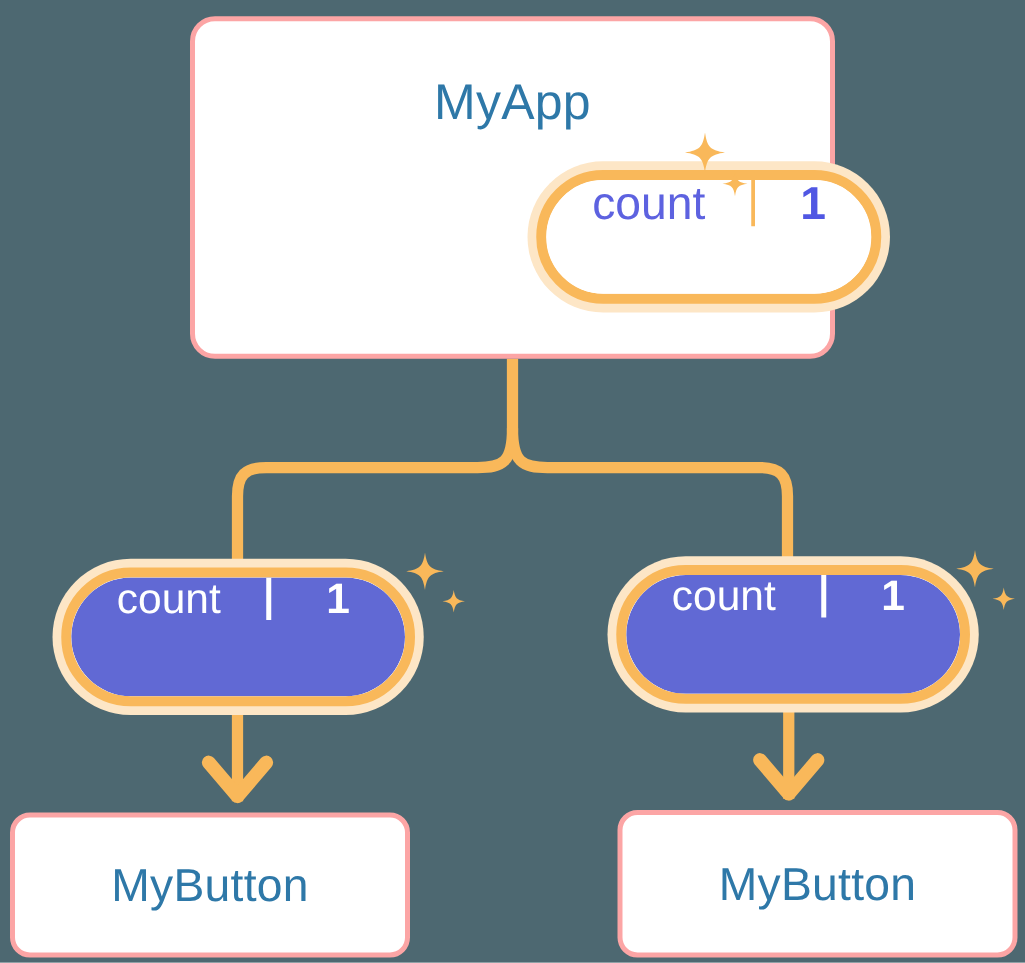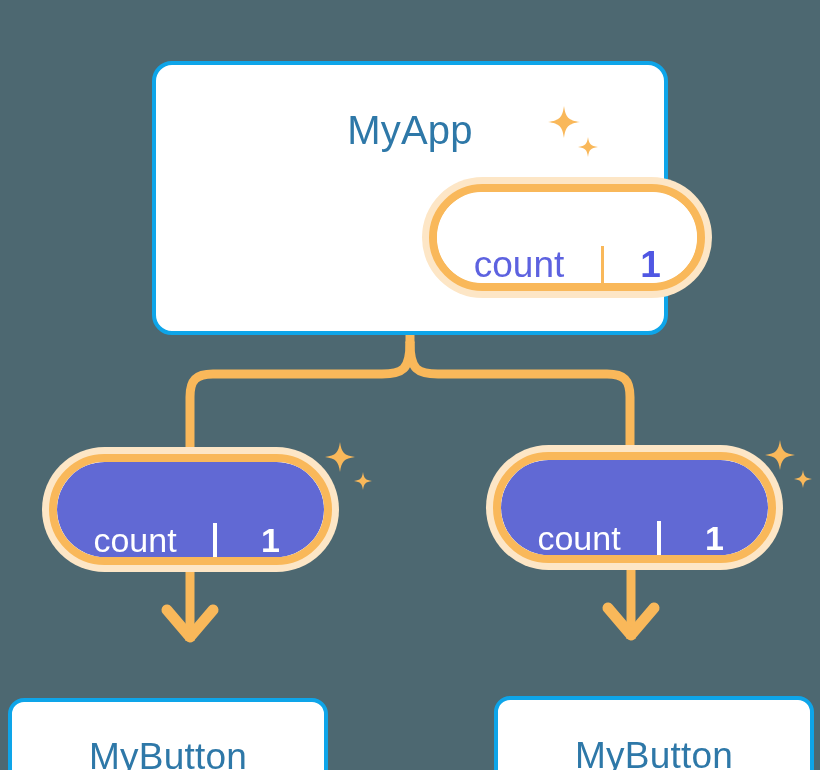--- a/index.html
+++ b/index.html
@@ -25,27 +25,26 @@
     top: 0;
     width: 820px;
     height: 770px;
     pointer-events: none;
   }
 
   
   .card {
     position: absolute;
     background: #ffffff;
-    border: 4px solid #0ea5e9;
+    border: 4px solid #fca5a5;
     border-radius: 16px;
     box-sizing: border-box;
     display: flex;
     align-items: center;
     justify-content: center;
-    margin-top: 48px;
   }
   .card-title {
     color: #2e78a8;
     font-size: 37px;
     font-weight: 400;
     letter-spacing: 0.2px;
     line-height: 1;
     white-space: nowrap;
     text-align: right;
   }
@@ -98,21 +97,21 @@
     box-sizing: border-box;
     display: flex;
     align-items: stretch;
     overflow: hidden;
   }
   .pill-inner {
     flex: 1 1 auto;
     border-radius: 999px;
     box-sizing: border-box;
     display: flex;
-    align-items: flex-end;
+    align-items: flex-start;
     overflow: hidden;
   }
   .pill-key, .pill-val {
     display: flex;
     align-items: center;
     justify-content: center;
     box-sizing: border-box;
     line-height: 1;
     white-space: nowrap;
   }

